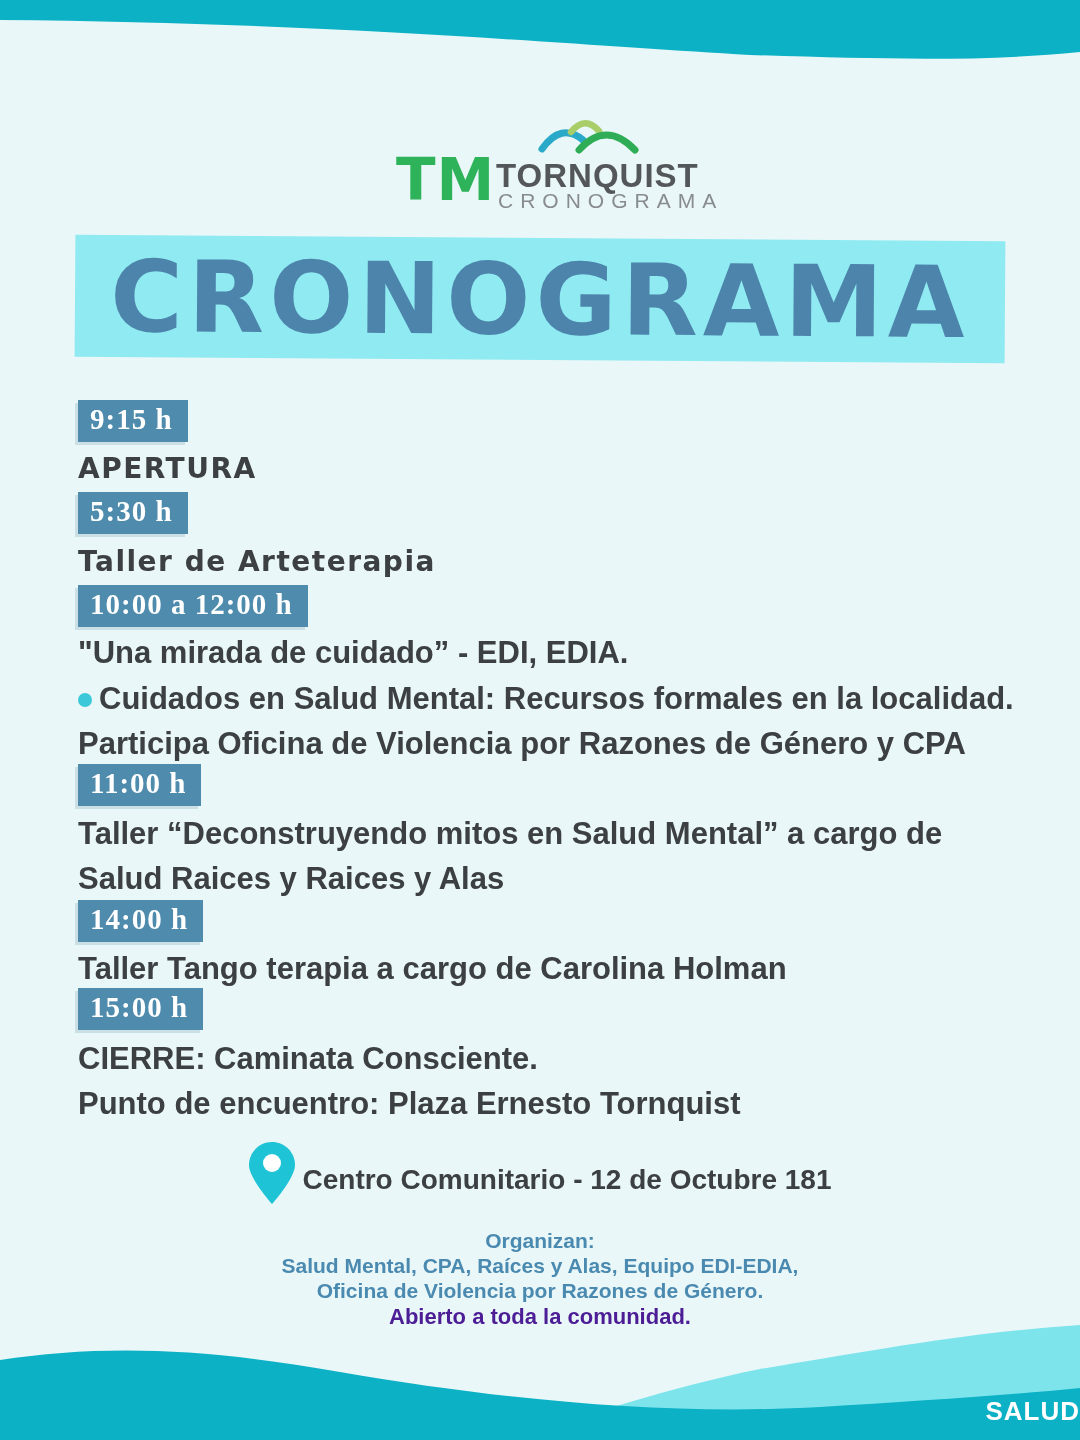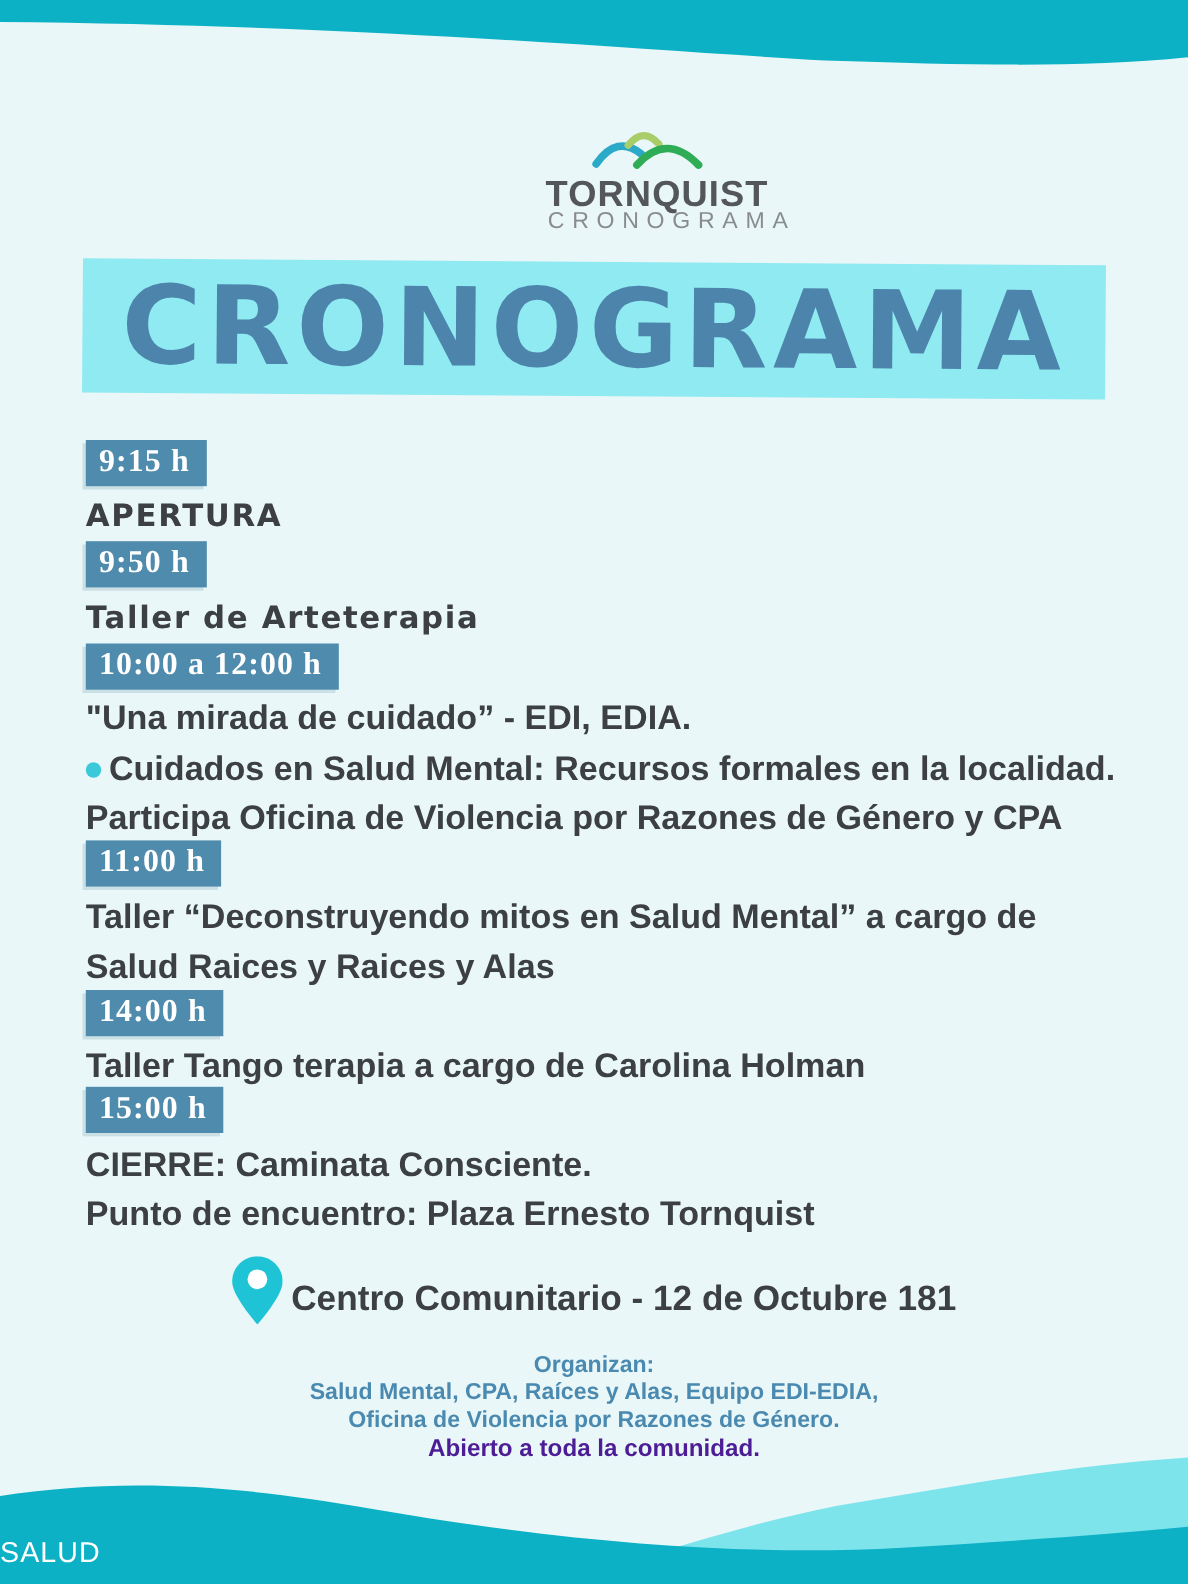--- a/index.html
+++ b/index.html
@@ -62,63 +62,64 @@
     background:#3bc9da; margin-right:7px; vertical-align:2px;
   }
 
   
   .location {
     position:absolute; top:1142px; left:0; width:100%;
     display:flex; align-items:center; justify-content:center;
   }
   .pin { width:46px; height:62px; margin-right:8px; margin-bottom:14px; }
   .location-text {
-    font-weight:bold; font-size:32px; color:#3c4043; white-space:nowrap;
+    font-weight:bold; font-size:28px; color:#3c4043; white-space:nowrap;
   }
 
   
   .organizers { position:absolute; top:1228px; left:0; width:100%; text-align:center; }
   .org-heading, .org-line {
     font-weight:bold; font-size:21px; color:#4b8ab0; line-height:25px;
   }
   .org-note { font-weight:bold; font-size:22px; color:#4c1d95; line-height:27px; }
 
   
   .footer-label {
-    position:absolute; top:1396px; left:0; width:100%; text-align:left;
-    color:#ffffff; font-weight:normal; font-size:26px; letter-spacing:1px;
+    position:absolute; top:1396px; left:0; width:100%; text-align:right;
+    color:#ffffff; font-weight:bold; font-size:26px; letter-spacing:1px;
   }
 </style>
 </head>
 <body>
 
 <div class="poster">
 
   <svg id="top-wave" class="wave" viewBox="0 0 1080 70" preserveAspectRatio="none">
     <path d="M0,0 H1080 V52 C980,62 880,59 750,55 C570,45 340,23 0,20 Z" fill="#0cb1c5"></path>
   </svg>
 
   <div class="logo">
     <svg class="mountains" viewBox="0 0 102 44">
       <path d="M4,39 Q23,12 45,30" fill="none" stroke="#2ba9c8" stroke-width="7" stroke-linecap="round"></path>
       <path d="M33,22 Q47,5 61,21" fill="none" stroke="#a8cd69" stroke-width="6.5" stroke-linecap="round"></path>
       <path d="M41,40 Q68,10 97,40" fill="none" stroke="#2fad56" stroke-width="7" stroke-linecap="round"></path>
     </svg>
+    <div class="logo-tm">TM</div>
     <div class="logo-name">TORNQUIST</div>
     <div class="logo-sub">CRONOGRAMA</div>
   </div>
 
   <div class="banner">
     <div class="banner-title">CRONOGRAMA</div>
   </div>
 
   <div id="schedule">
       <div class="sched-row" style="top: 400px;"><span class="badge">9:15 h</span></div>
       <div class="sched-row" style="top: 452px;"><span class="txt-round">APERTURA</span></div>
-      <div class="sched-row" style="top: 492px;"><span class="badge">9:50 h</span></div>
+      <div class="sched-row" style="top: 492px;"><span class="badge">5:30 h</span></div>
       <div class="sched-row" style="top: 545px;"><span class="txt-round">Taller de Arteterapia</span></div>
       <div class="sched-row" style="top: 585px;"><span class="badge">10:00 a 12:00 h</span></div>
       <div class="sched-row" style="top: 635px;"><span class="txt-cond">"Una mirada de cuidado” - EDI, EDIA.</span></div>
       <div class="sched-row" style="top: 681px;"><span class="bullet"></span><span class="txt-cond">Cuidados en Salud Mental: Recursos formales en la localidad.</span></div>
       <div class="sched-row" style="top: 726px;"><span class="txt-cond">Participa Oficina de Violencia por Razones de Género y CPA</span></div>
       <div class="sched-row" style="top: 764px;"><span class="badge">11:00 h</span></div>
       <div class="sched-row" style="top: 816px;"><span class="txt-cond">Taller “Deconstruyendo mitos en Salud Mental” a cargo de</span></div>
       <div class="sched-row" style="top: 861px;"><span class="txt-cond">Salud Raices y Raices y Alas</span></div>
       <div class="sched-row" style="top: 900px;"><span class="badge">14:00 h</span></div>
       <div class="sched-row" style="top: 951px;"><span class="txt-cond">Taller Tango terapia a cargo de Carolina Holman</span></div>

